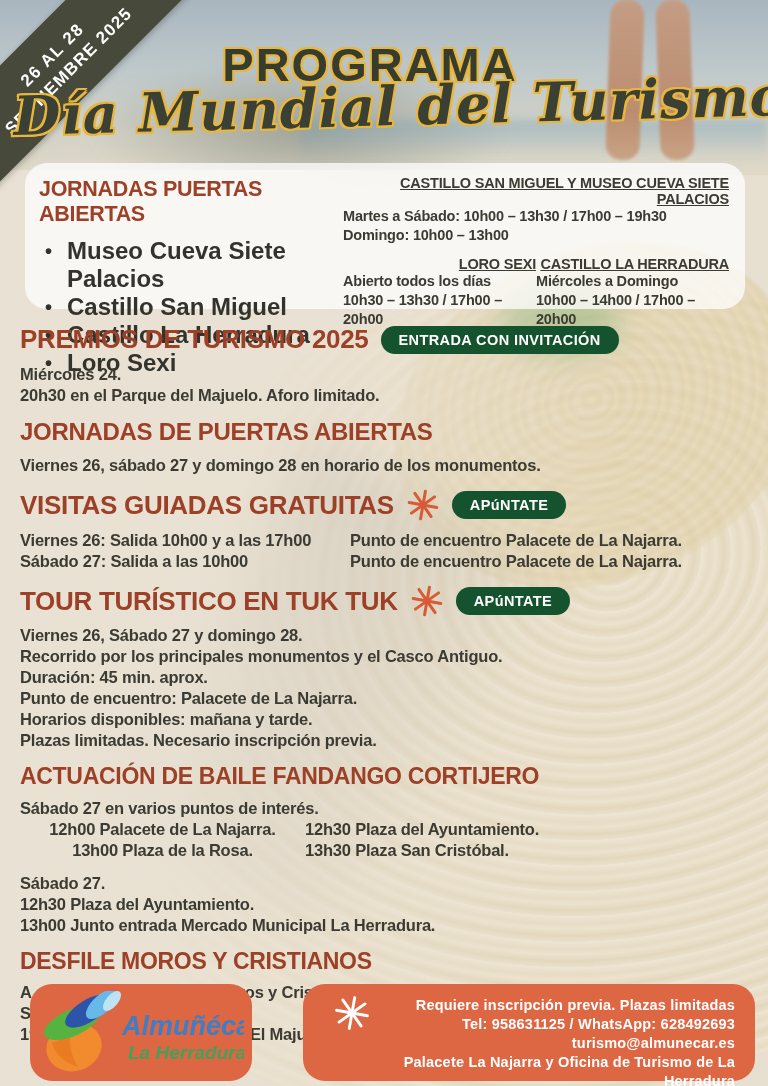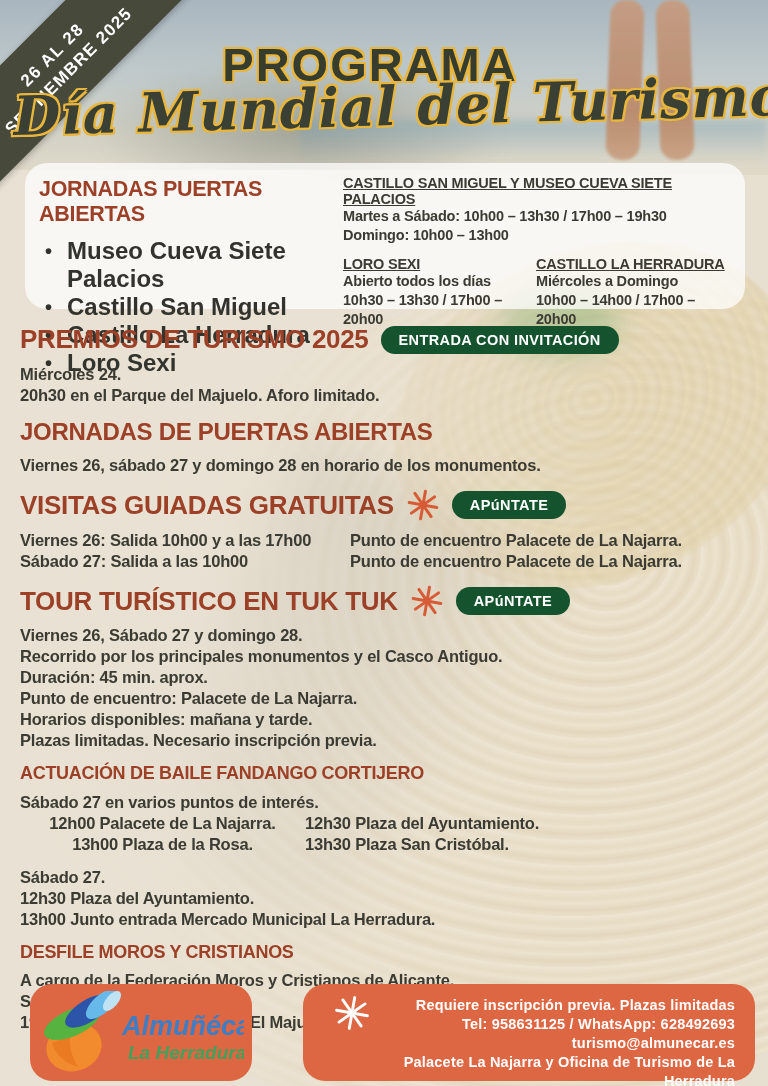--- a/index.html
+++ b/index.html
@@ -55,32 +55,32 @@
   
   .card{position:absolute; left:25px; top:163px; width:720px; height:146px;
         background:rgba(255,255,255,.74); border-radius:22px; box-sizing:border-box;
         padding:12px 16px 10px 14px; display:flex;}
   .card-left{width:292px; flex:none;}
   .card-title{color:#9c4027; font-weight:bold; font-size:21.5px; letter-spacing:-.3px; margin:2px 0 10px 0;}
   .bullets{list-style:none; margin:0; padding:0 0 0 6px;}
   .bullets li{color:#33332d; font-weight:bold; font-size:24px; line-height:28px; position:relative; padding-left:22px;}
   .bullets li::before{content:"•"; position:absolute; left:0; top:0; font-size:20px; color:#33332d;}
   .card-right{flex:1; padding-left:12px; color:#3b3b33;}
-  .sched-name{font-weight:bold; font-size:14.5px; text-decoration:underline; color:#3b3b33; letter-spacing:-.2px;}
+  .sched-name{font-weight:bold; font-size:14.5px; text-decoration:underline; color:#3b3b33; letter-spacing:-.2px;text-align:right;}
   .sched-line{font-weight:bold; font-size:14.5px; line-height:19px; color:#3b3b33; letter-spacing:-.2px;}
   .sched-row{display:flex; margin-top:11px;}
   .sched-col{flex:1;}
 
   
   .sections{position:absolute; left:20px; top:324px; width:736px;}
   .sec-head{display:flex; align-items:center; gap:12px;}
   .h{color:#9c4027; font-weight:bold; letter-spacing:-.3px; margin:0;}
   .h-lg{font-size:26px;}
   .h-md{font-size:24px;}
-  .h-sm{font-size:18px;}
+  .h-sm{font-size:23px;}
   .badge{background:#14532d; color:#fff; font-weight:bold; font-size:14.5px; letter-spacing:.4px;
          padding:6px 18px; border-radius:20px; white-space:nowrap; display:inline-block;}
   .body-t{color:#3b3b33; font-weight:bold; font-size:16.5px; line-height:21px; letter-spacing:-.2px;}
   .rows2 .row{display:flex;}
   .rows2 .cl{width:330px; flex:none;}
   .rows2 .cr{flex:1;}
   .rows2b .cl{width:285px; flex:none;text-align:center;}
   .star{flex:none;}
   .sec{margin-bottom:12px;}
   .sec-premios .sec-head{margin-bottom:9px;}

